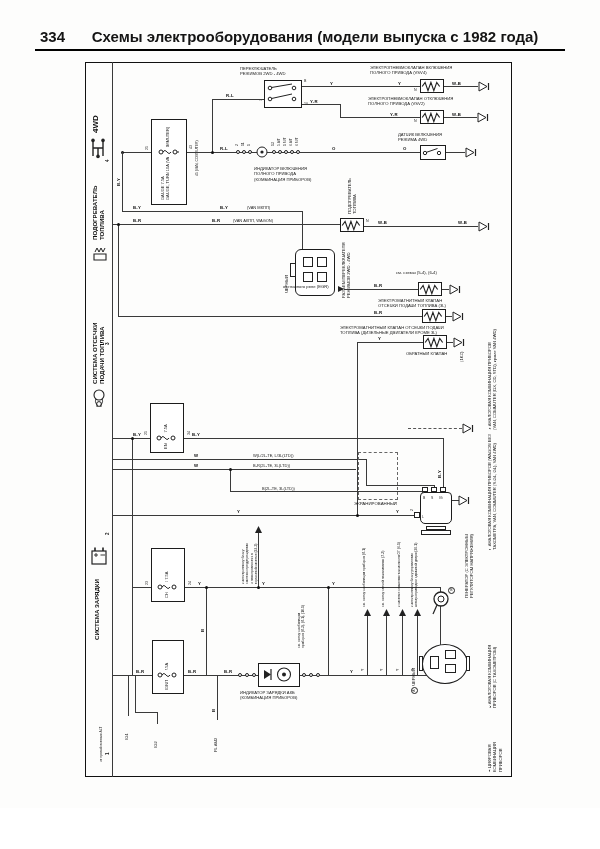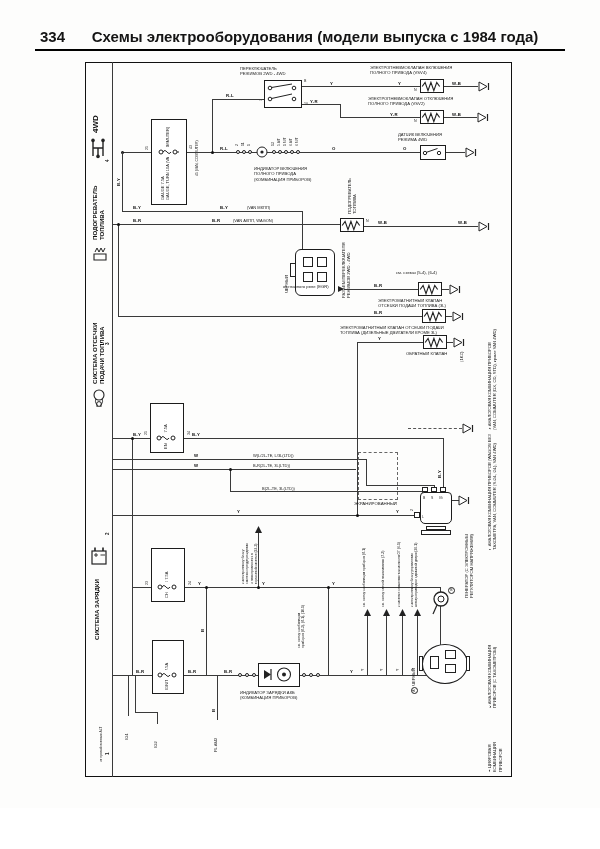--- a/index.html
+++ b/index.html
@@ -29,21 +29,21 @@
   .gen-body{position:absolute;border:1.4px solid #1c1c1c;border-radius:4px 4px 5px 5px;background:#fff;box-sizing:border-box;}
   .ell{position:absolute;border:1.4px solid #1c1c1c;border-radius:50%;background:#fff;box-sizing:border-box;}
   svg{display:block;}
 </style>
 </head>
 <body>
 
 <div id="page">
 
   <div class="hdr-num" style="left:40px;top:28px;">334</div>
-  <div class="hdr-title" style="left:80px;top:28px;width:470px;">Схемы электрооборудования (модели выпуска с 1984 года)</div>
+  <div class="hdr-title" style="left:80px;top:28px;width:470px;">Схемы электрооборудования (модели выпуска с 1982 года)</div>
   <div class="rule" style="left:35px;top:49px;width:530px;height:2.2px;"></div>
 
   <div class="frame" style="left:85px;top:62px;width:427px;height:715px;"></div>
   <div class="wv" style="left:112px;top:62px;height:715px;width:1.3px;"></div>
 
   <div class="side rot" style="left: 91px; top: 133px; font-size: 8px; white-space: pre;">4WD</div>
   <span class="abs" style="left:90px;top:137px;">
     <svg width="16" height="22" viewBox="0 0 16 22">
         <path d="M3 4 V19 M13 4 V19 M3 11 H13 M8 11 V19" stroke="#222" stroke-width="1.4" fill="none"></path>
         <circle cx="3" cy="3.4" r="1.8" fill="#222"></circle>

